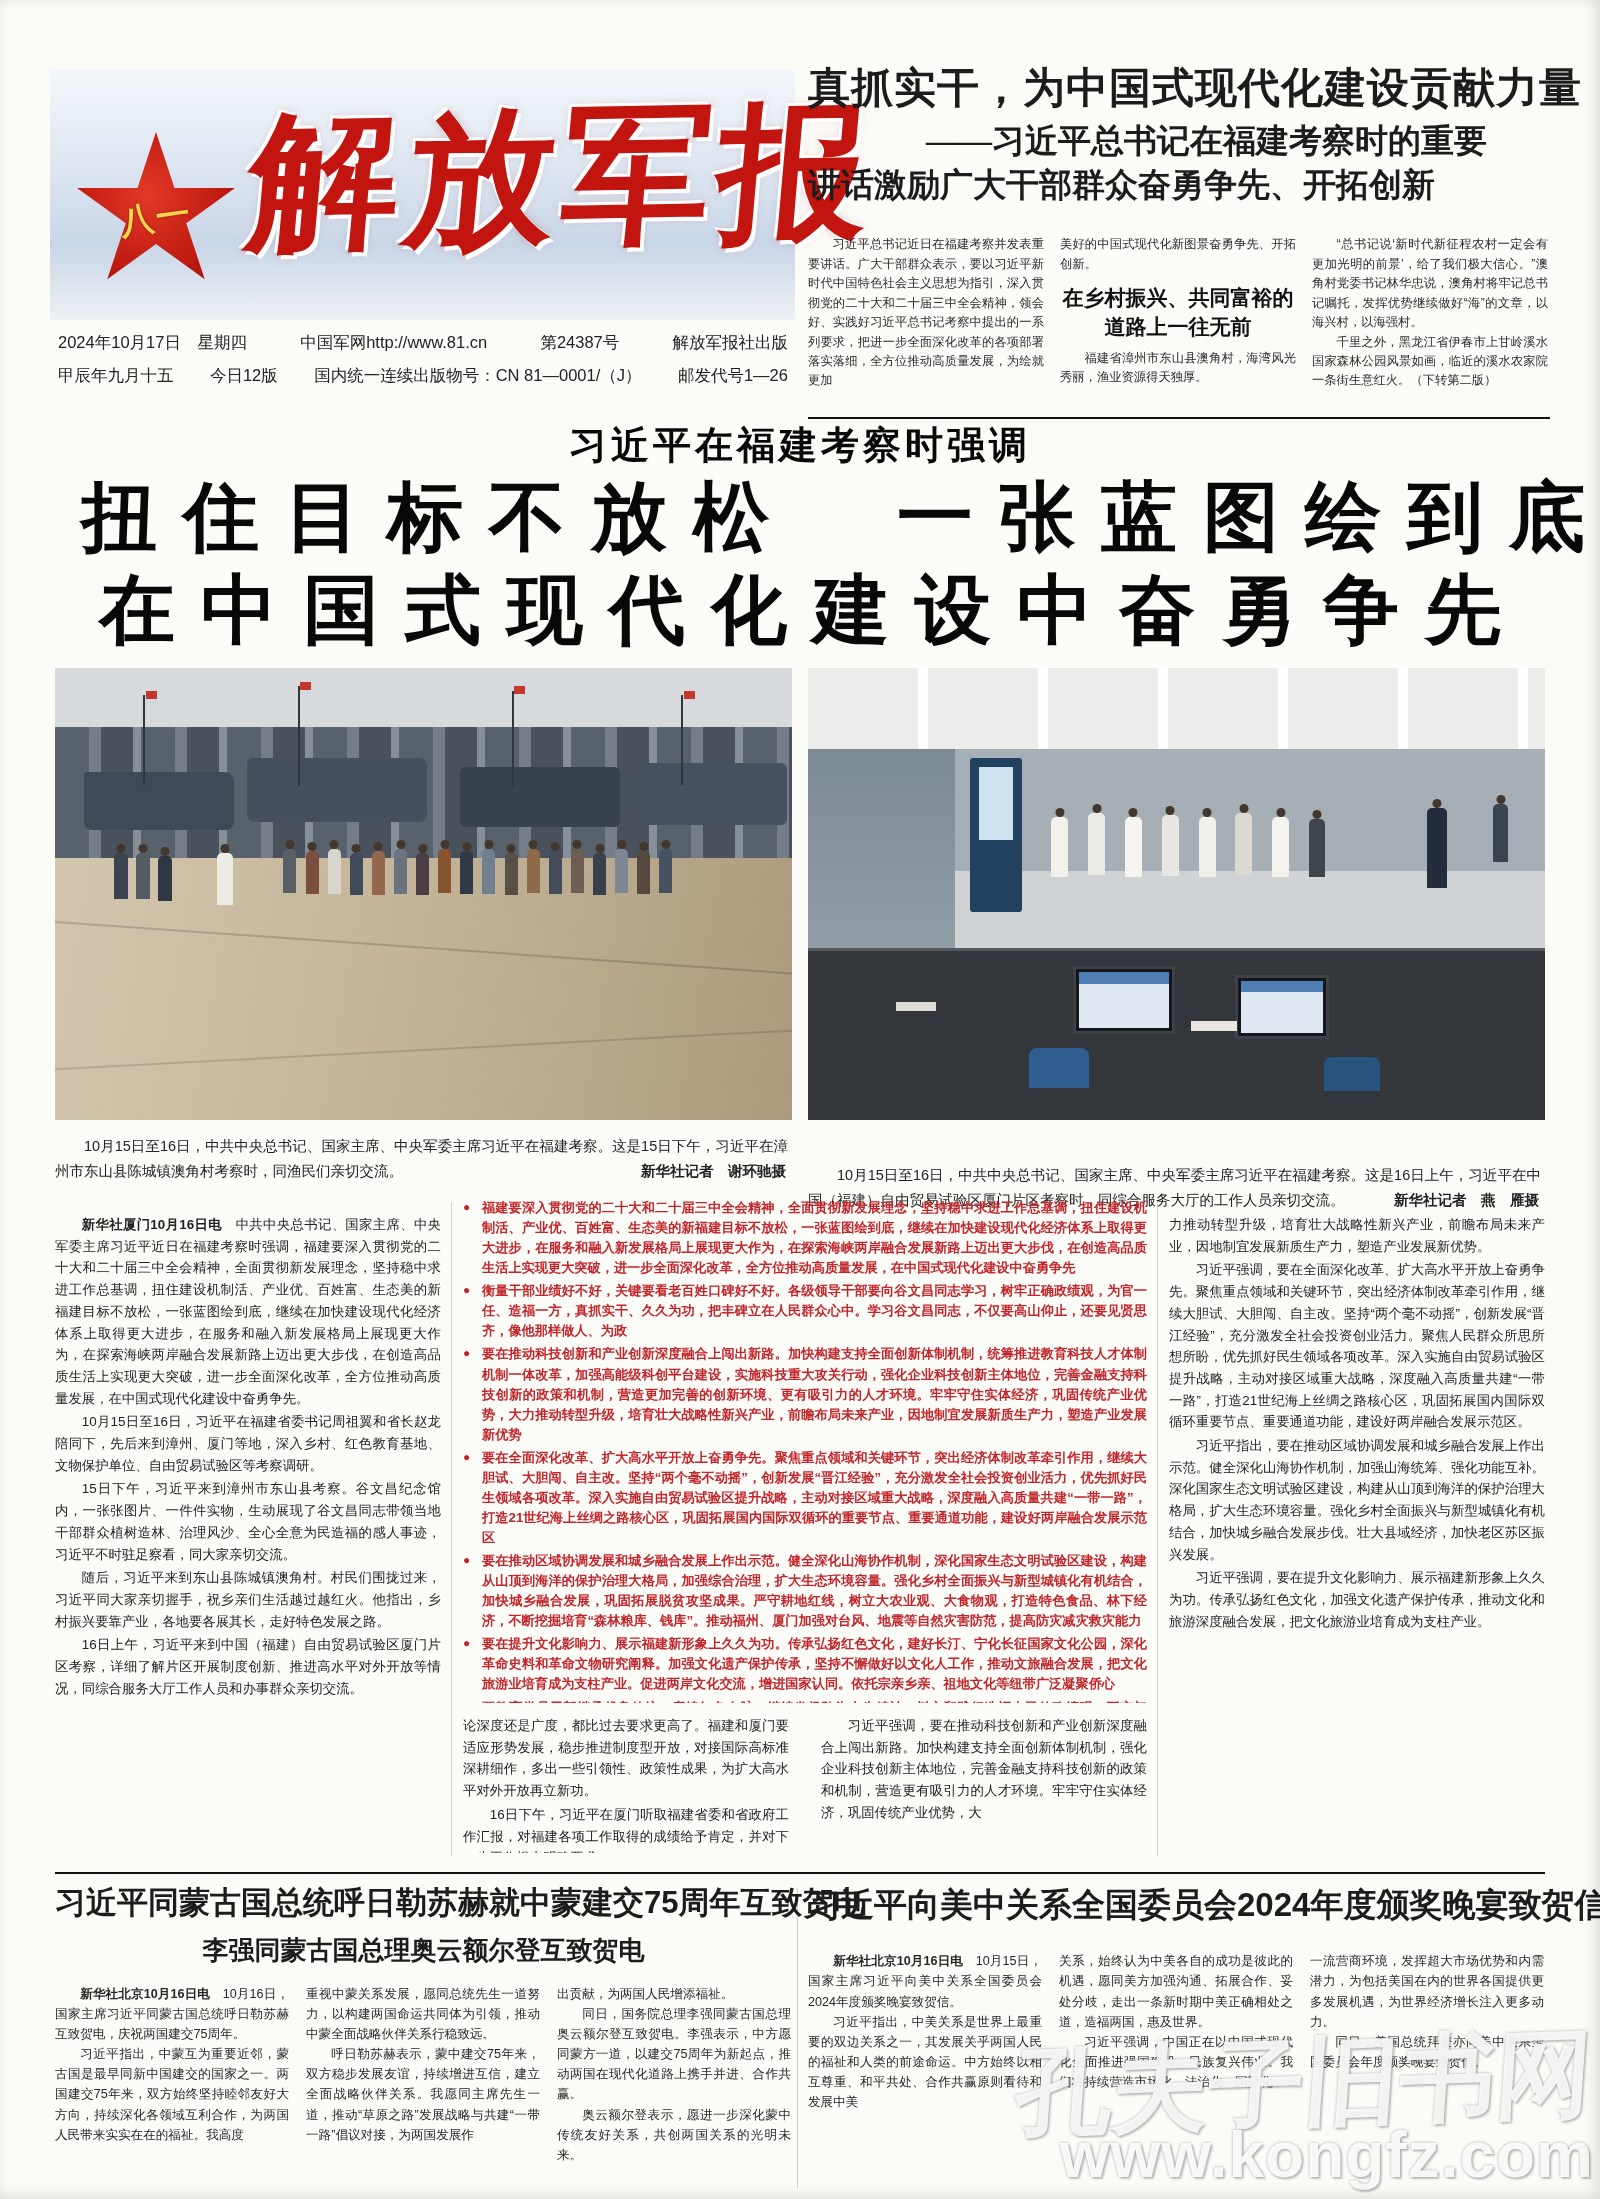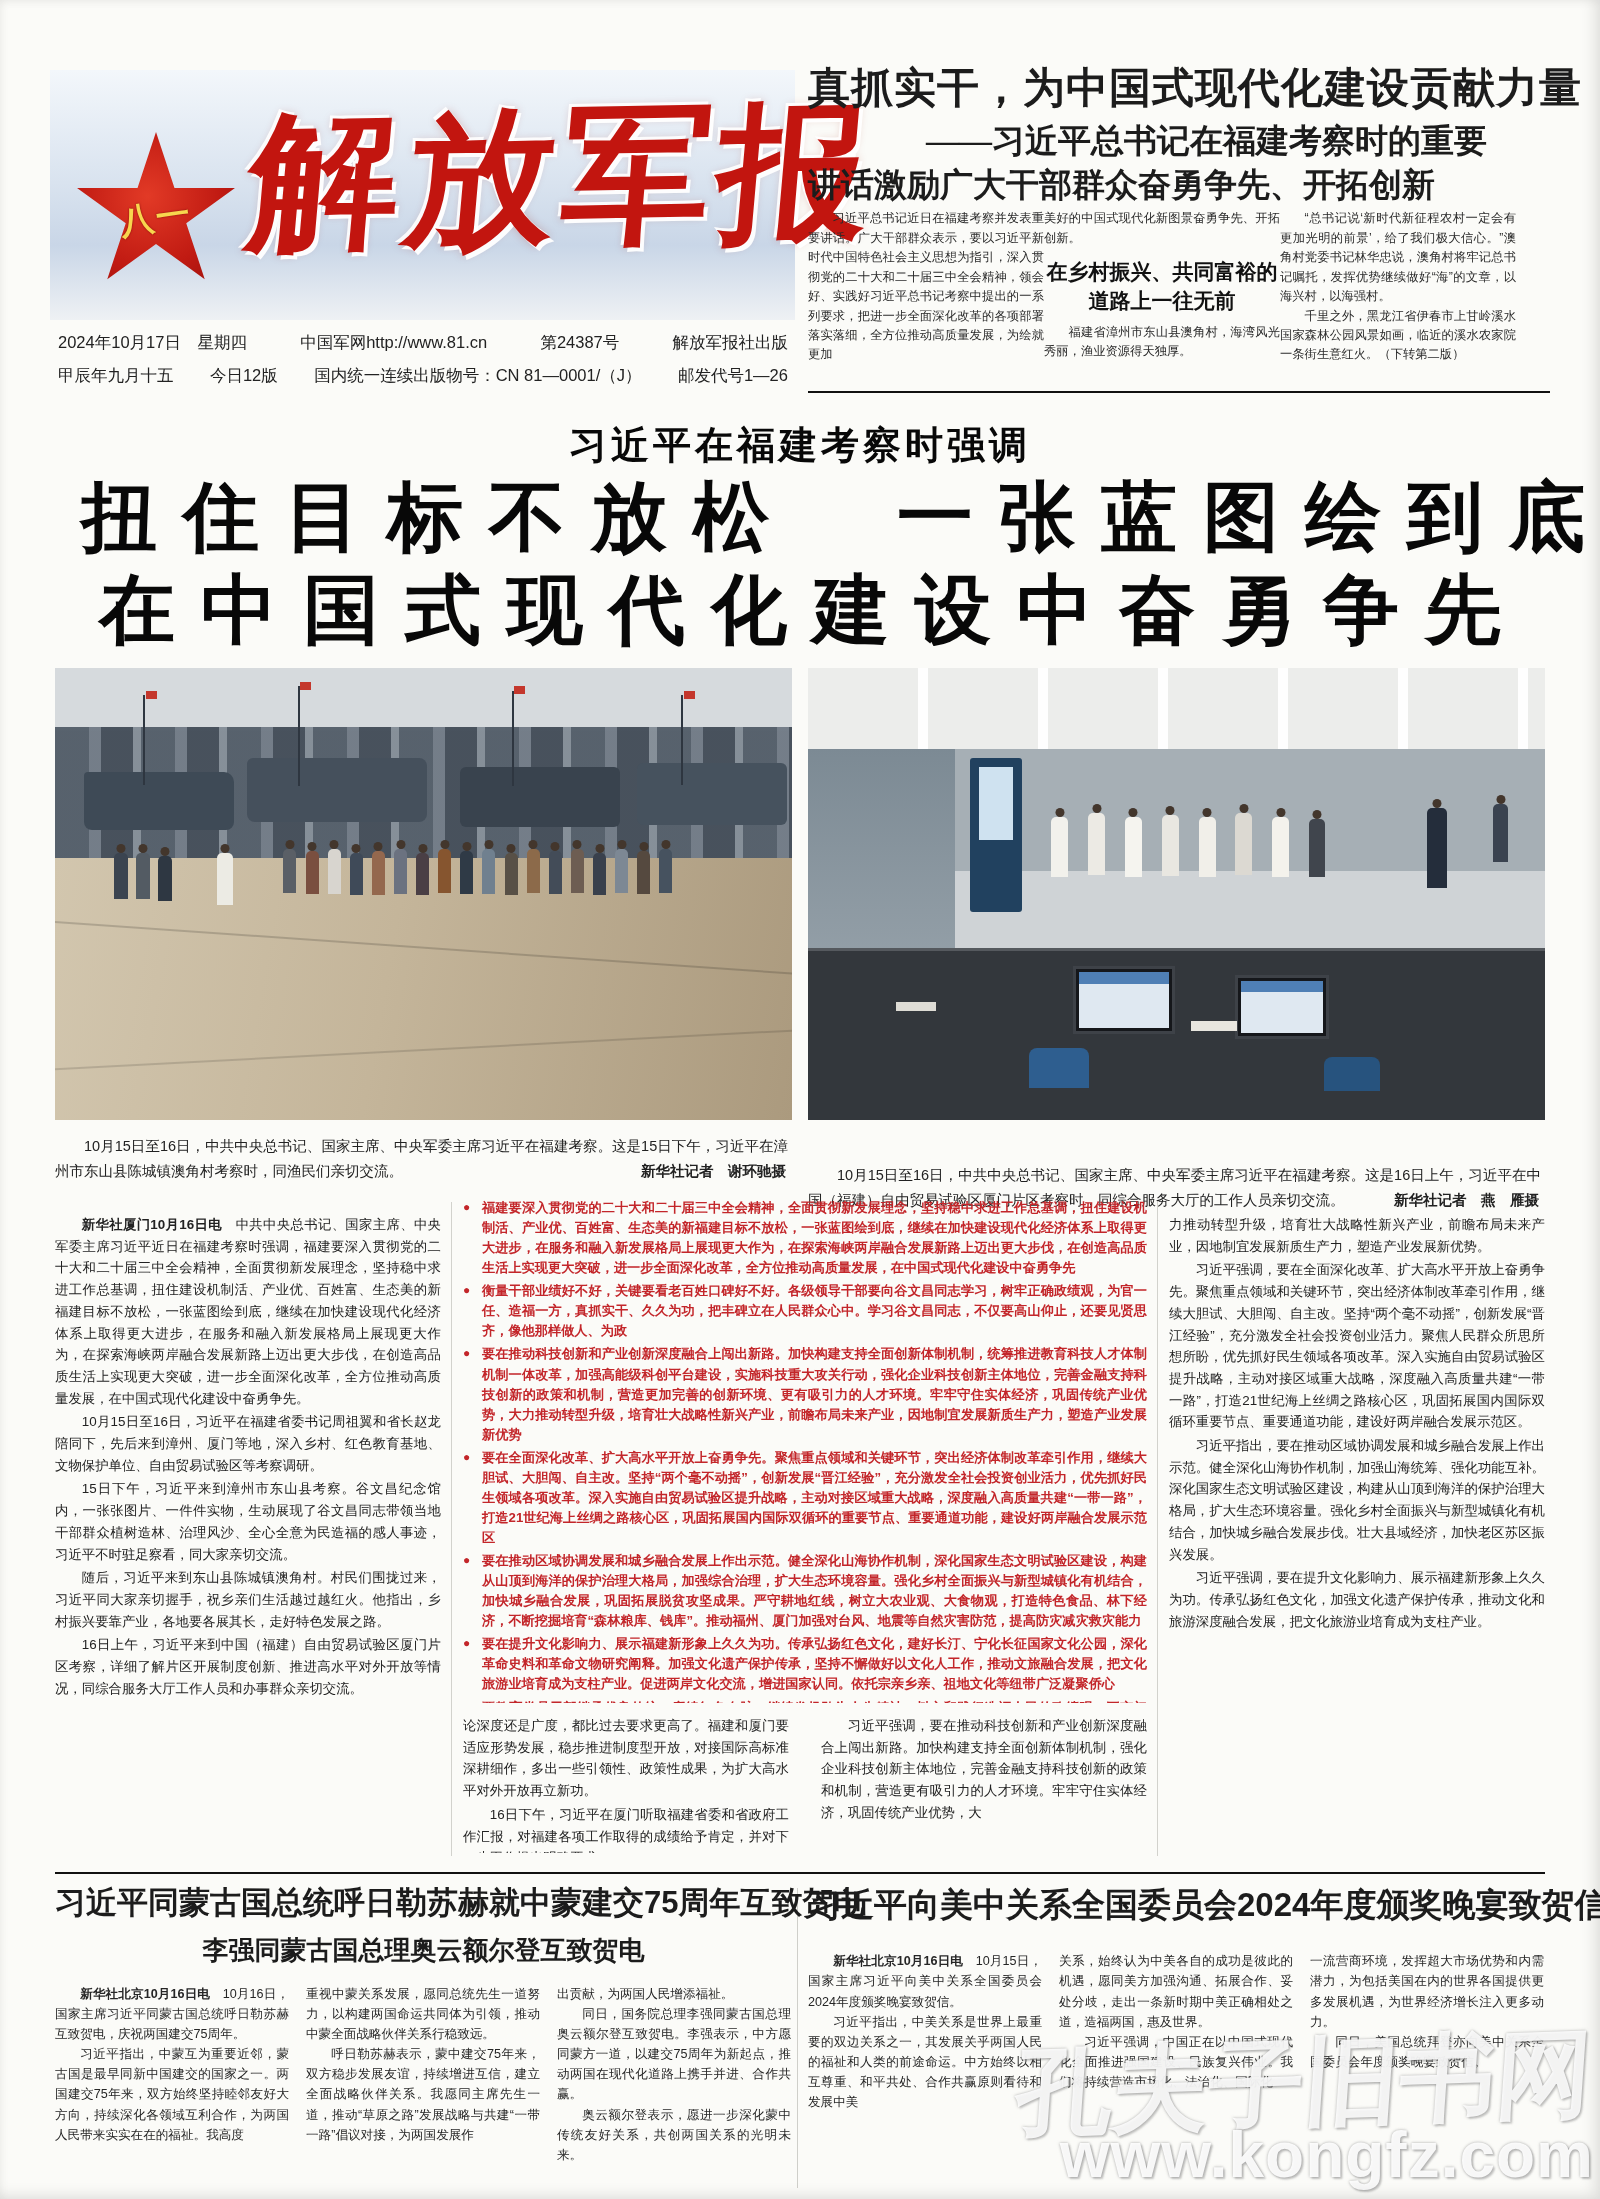--- a/index.html
+++ b/index.html
@@ -24,21 +24,21 @@
         white-space:nowrap;font-family:"Liberation Serif",serif;}
   .dateline{position:absolute;left:58px;top:332px;width:730px;font-size:16.5px;color:#222;}
   .dateline .row{display:flex;justify-content:space-between;margin-bottom:11px;white-space:nowrap;}
   .dateline b{font-weight:400;}
 
   
   .topright{position:absolute;left:808px;top:64px;width:742px;}
   .tr-h1{font-size:42px;font-weight:900;letter-spacing:1px;white-space:nowrap;line-height:1.15;}
   .tr-h2{font-family:"Liberation Serif",serif;font-weight:700;font-size:33px;line-height:1.32;margin-top:8px;}
   .tr-h2 .ind{display:block;padding-left:118px;}
-  .tr-cols{display:flex;margin-top:2px;height:172px;overflow:hidden;}
+  .tr-cols{display:flex;gap:16px;margin-top:28px;height:172px;overflow:hidden;}
   .tr-col{width:236px;font-size:12.3px;line-height:1.58;text-align:justify;color:#2a2a2a;}
   .tr-col p{margin:0;text-indent:2em;}
   .tr-sub{font-size:21px;font-weight:800;text-align:center;text-indent:0!important;
         line-height:1.35;margin:10px 0 8px 0!important;color:#111;}
   .tr-rule{border-top:2.5px solid #111;margin-top:10px;}
 
   
   .mainhead{position:absolute;left:55px;top:420px;width:1490px;text-align:center;color:#080808;}
   .kicker{font-size:38px;font-weight:800;letter-spacing:4px;}
   .hl{font-size:76px;font-weight:900;white-space:nowrap;line-height:1.22;letter-spacing:26px;margin-left:26px;}

